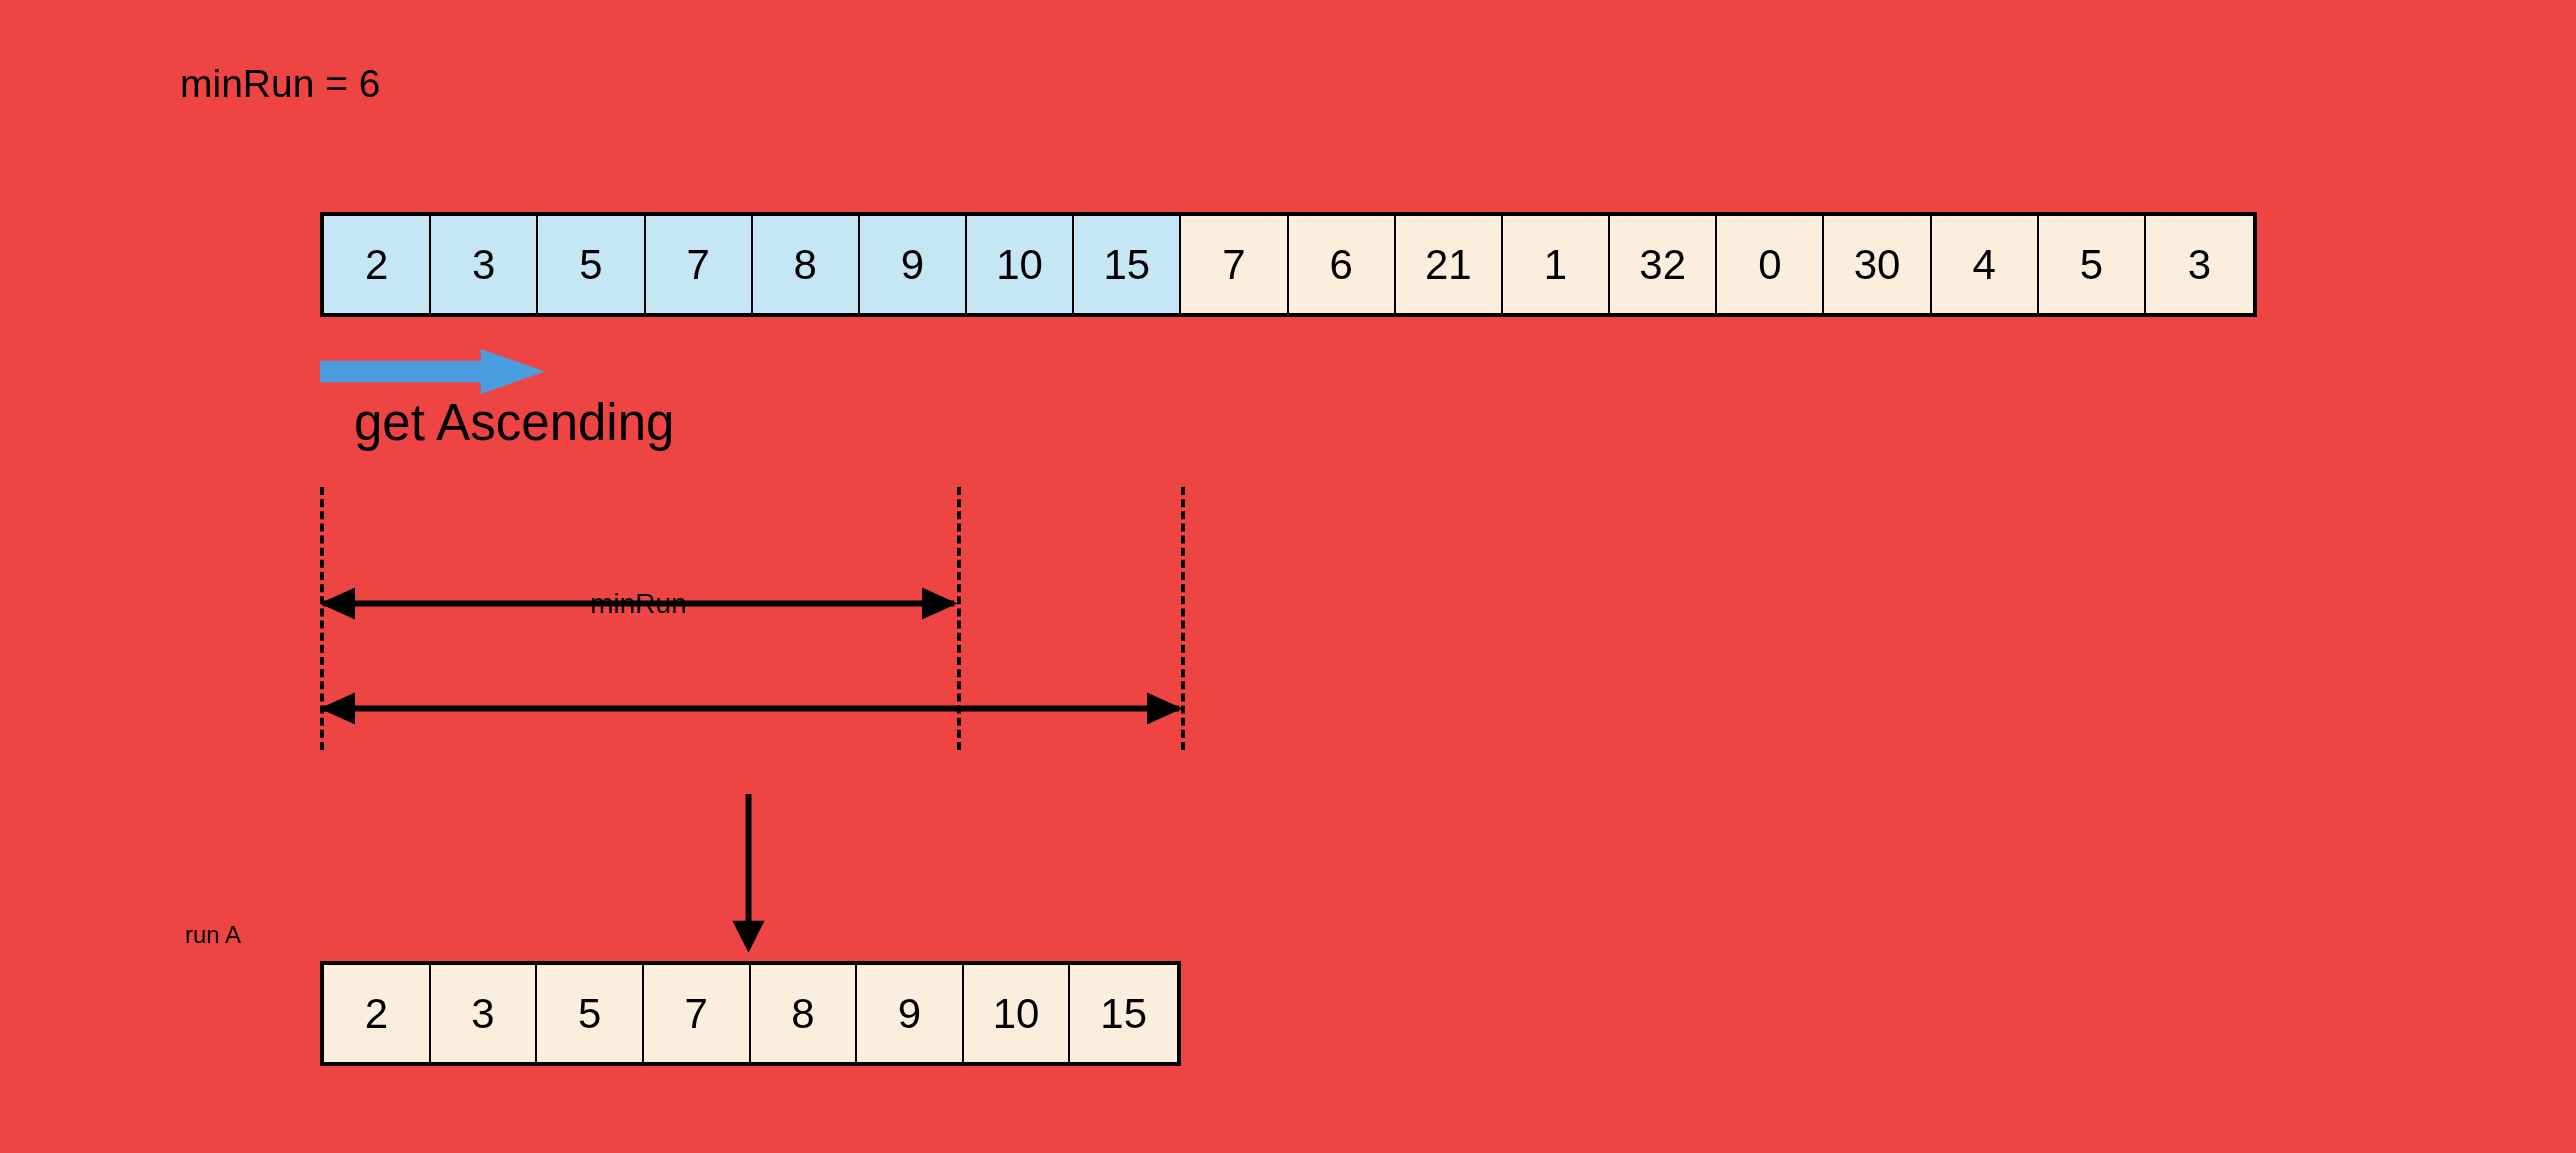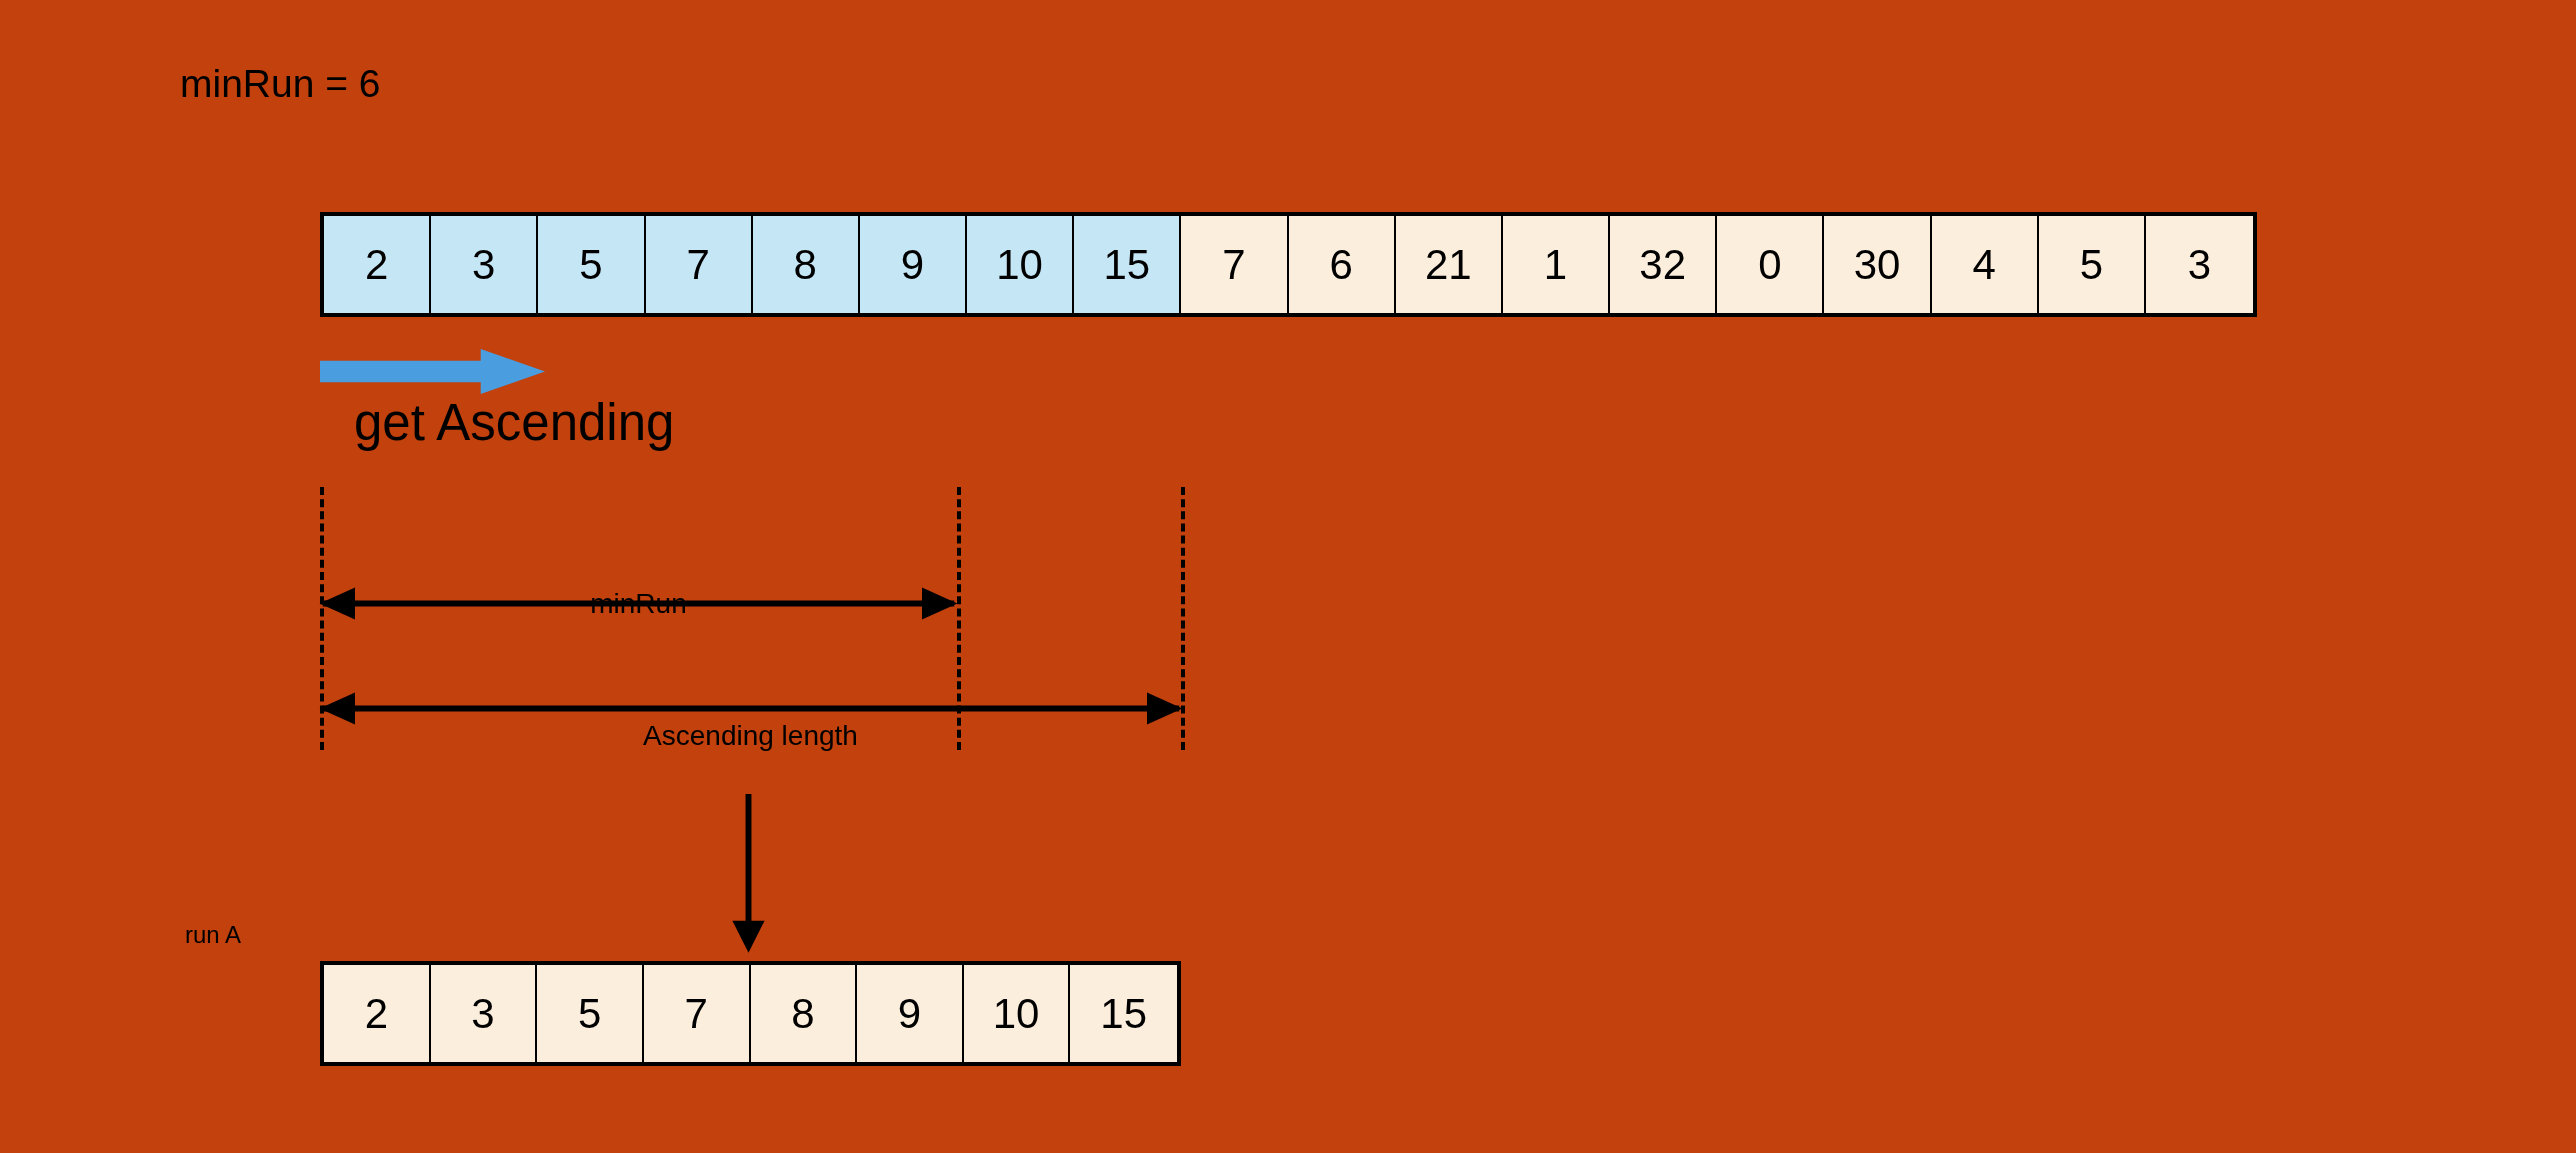--- a/index.html
+++ b/index.html
@@ -8,21 +8,21 @@
     background: #ffffff;
   }
   body {
     font-family: "Liberation Sans", sans-serif;
     color: #000000;
   }
   #canvas {
     position: relative;
     width: 2576px;
     height: 1154px;
-    background: #c2410c;
+    background: #ef4444;
     overflow: hidden;
   }
 
   
   .label {
     position: absolute;
     white-space: nowrap;
     color: #000000;
     font-weight: 400;
     line-height: 1;
@@ -177,21 +177,20 @@
     <polygon points="16,40 82,10 82,70" fill="#000000"></polygon>
     <polygon points="1204,40 1138,10 1138,70" fill="#000000"></polygon>
   </svg>
   <div class="label" id="minrun-dim-label">minRun</div>
 
   <svg class="dim-arrow" id="ascending-dim-arrow" viewBox="0 0 1640 80">
     <line x1="22" y1="40" x2="1618" y2="40" stroke="#000000" stroke-width="11"></line>
     <polygon points="16,40 82,10 82,70" fill="#000000"></polygon>
     <polygon points="1624,40 1558,10 1558,70" fill="#000000"></polygon>
   </svg>
-  <div class="label" id="ascending-dim-label">Ascending length</div>
 
   <svg id="down-arrow" viewBox="0 0 80 300">
     <line x1="40" y1="0" x2="40" y2="252" stroke="#000000" stroke-width="11"></line>
     <polygon points="40,296 10,236 70,236" fill="#000000"></polygon>
   </svg>
 
 
   <div class="label" id="run-a-label">run A</div>
 
   <div class="array" id="run-a-array">

